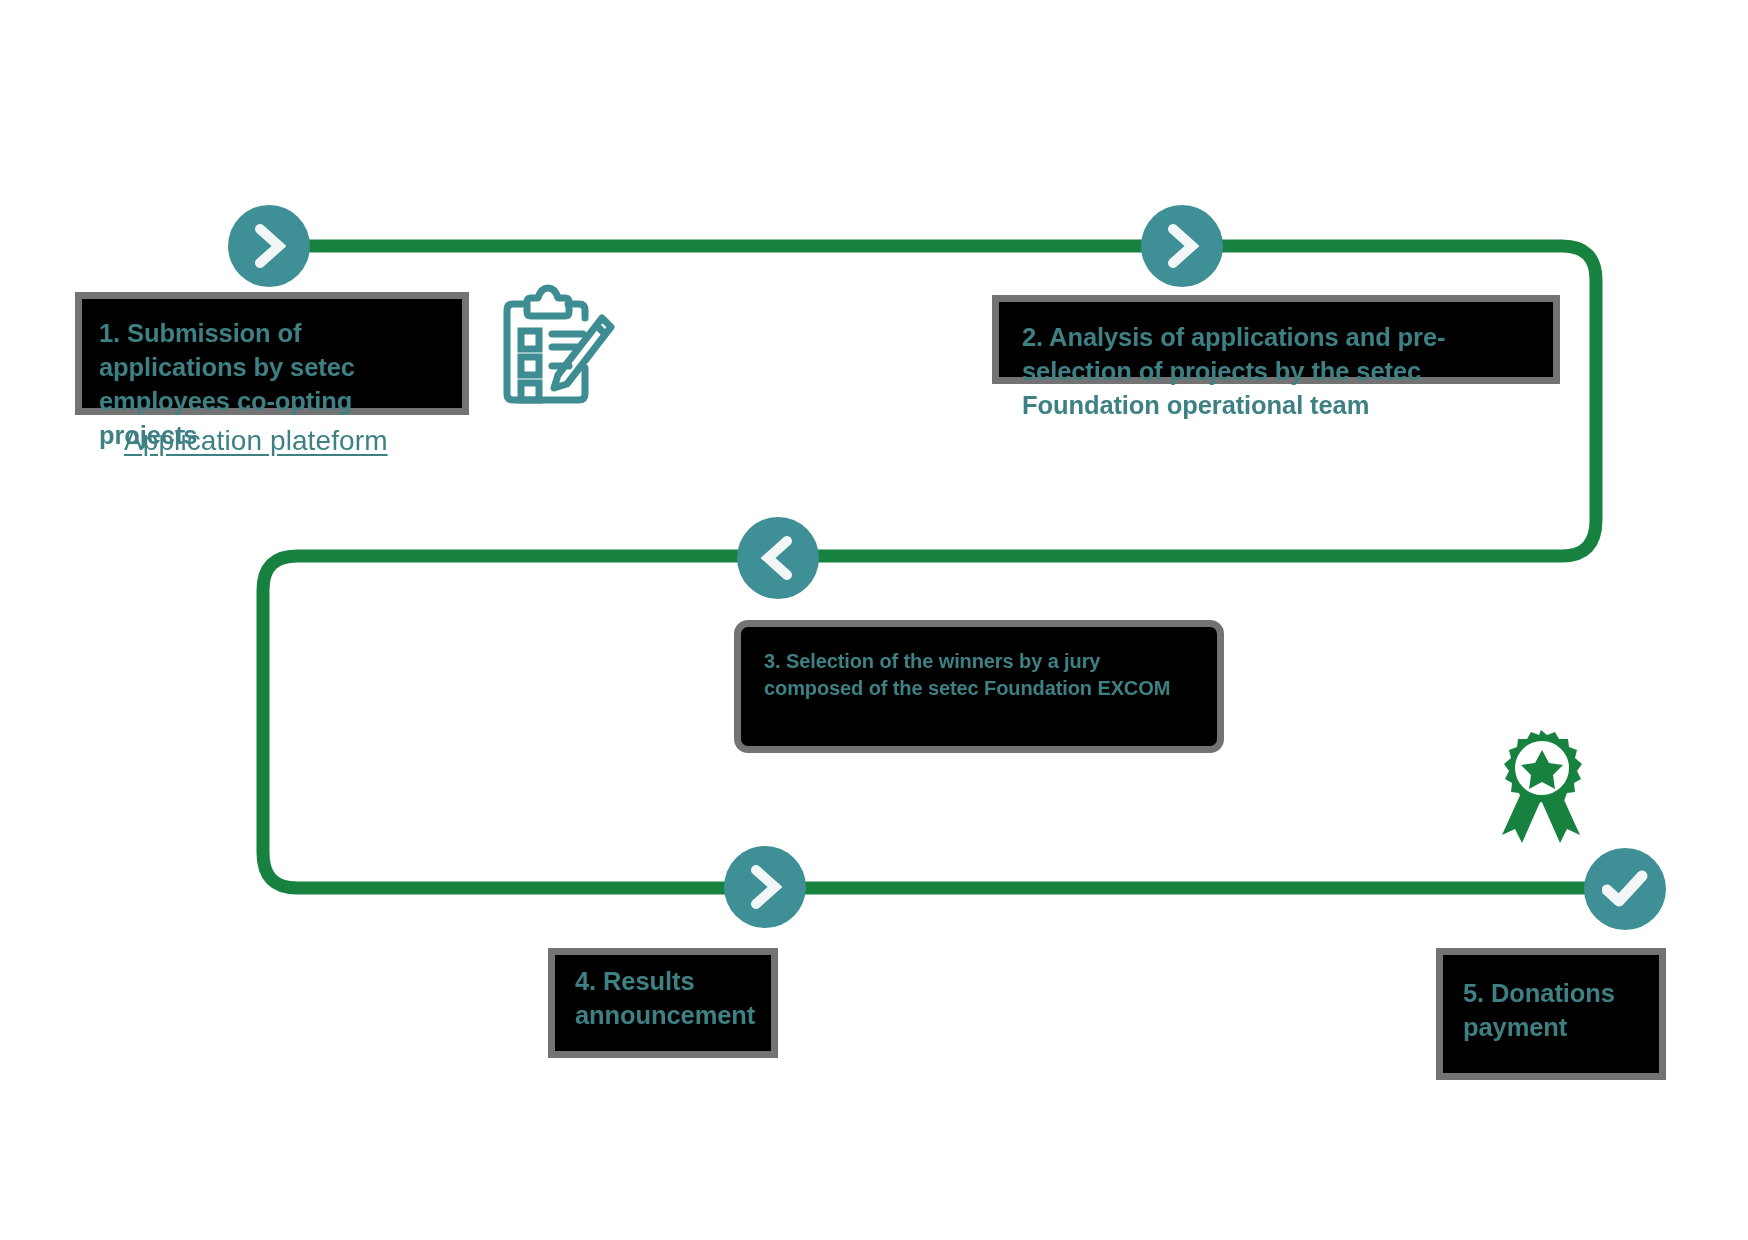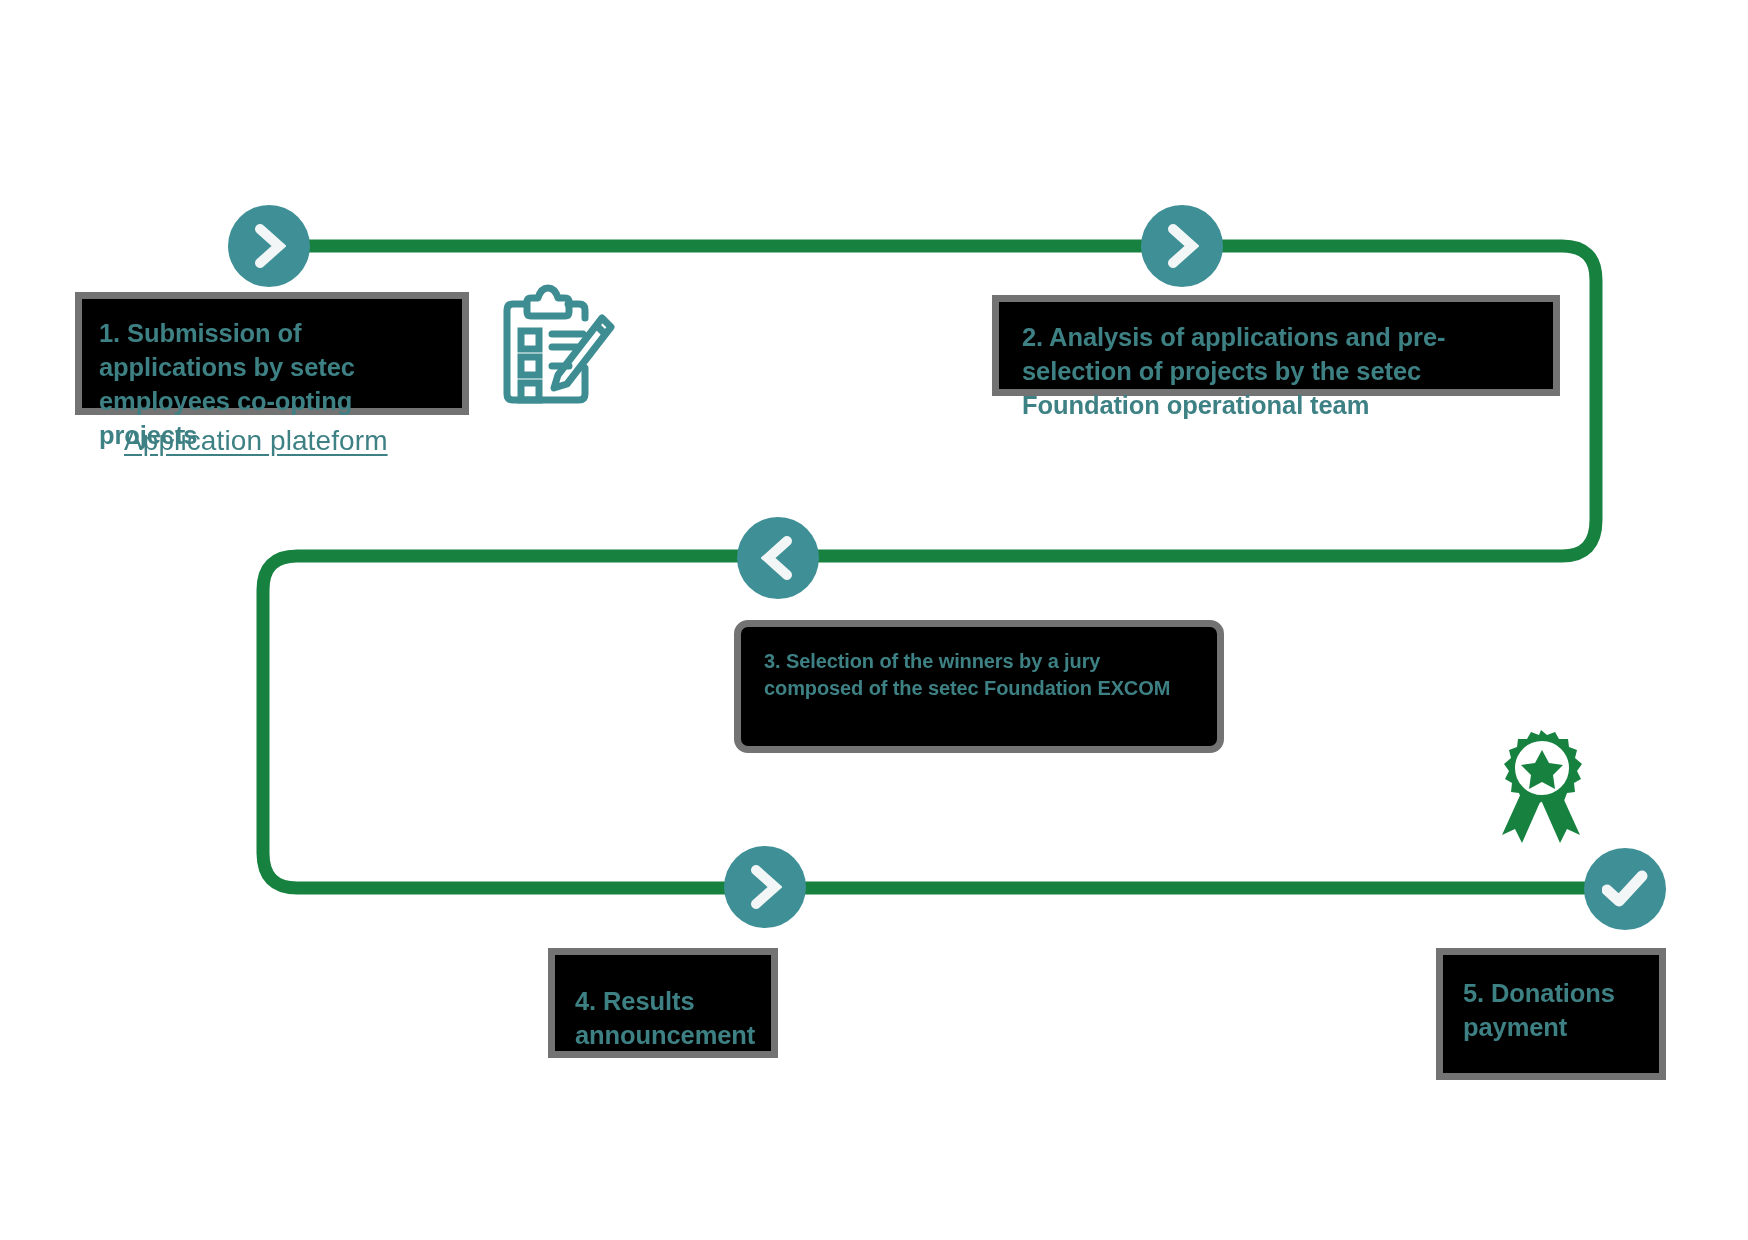--- a/index.html
+++ b/index.html
@@ -67,35 +67,35 @@
   }
 
   .box-1 {
     left: 75px; top: 292px;
     width: 394px; height: 123px;
     padding: 18px 16px 0 17px;
     font-size: 25.5px;
   }
   .box-2 {
     left: 992px; top: 295px;
-    width: 568px; height: 101px;
+    width: 568px; height: 89px;
     padding: 19px 31px 0 23px;
     font-size: 25.5px;
   }
   .box-3 {
     left: 734px; top: 620px;
     width: 490px; height: 133px;
     padding: 21px 16px 0 23px;
     font-size: 20px;
     border-radius: 14px;
   }
   .box-4 {
     left: 548px; top: 948px;
     width: 230px; height: 110px;
-    padding: 30px 14px 0 20px;
+    padding: 10px 14px 0 20px;
     font-size: 25.5px;
   }
   .box-5 {
     left: 1436px; top: 948px;
     width: 230px; height: 132px;
     padding: 22px 14px 0 20px;
     font-size: 25.5px;
   }
 
   

